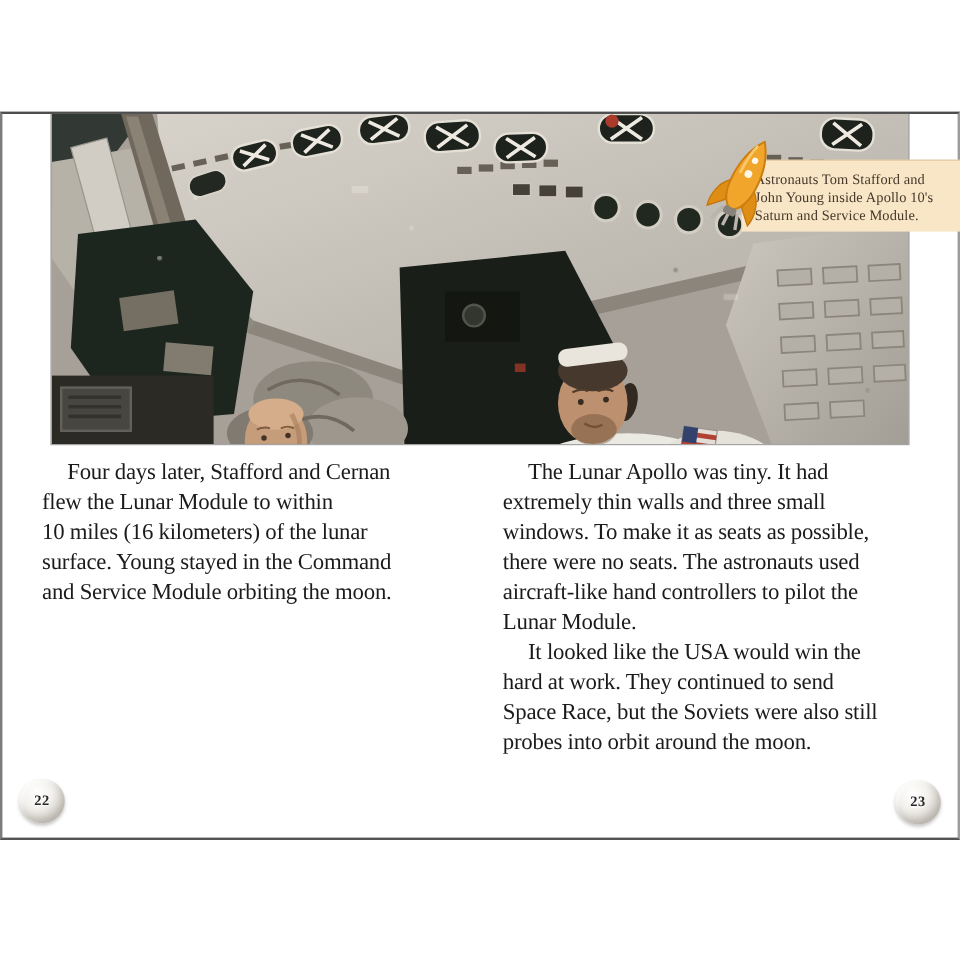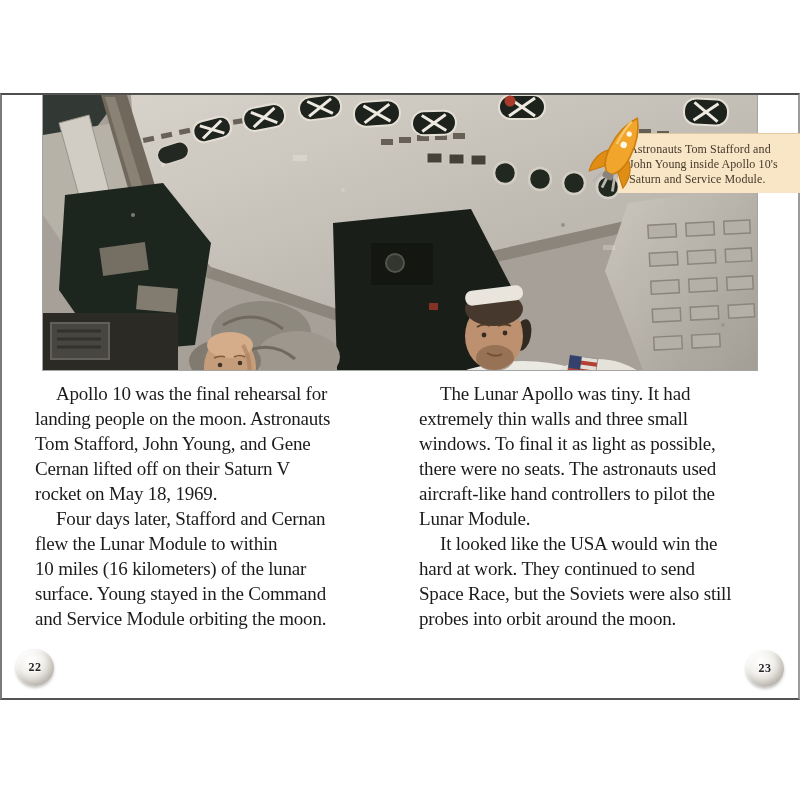--- a/index.html
+++ b/index.html
@@ -245,39 +245,32 @@
       <rect x="15" y="56" width="10" height="6" rx="2" fill="#8a8379"></rect>
       <circle cx="20" cy="17" r="2.4" fill="#fff7e8"></circle>
       <circle cx="20" cy="28" r="2.9" fill="#fff7e8"></circle>
       <path d="M17,6 C15,12 14,20 14,30" stroke="#f8c96c" stroke-width="2" fill="none"></path>
     </svg>
   </div>
 
   <div class="text-columns">
     <div class="col">
       <div>
-        <div class="tline indent">Apollo 10 was the final rehearsal for</div>
-        <div class="tline">landing people on the moon. Astronauts</div>
-        <div class="tline">Tom Stafford, John Young, and Gene</div>
-        <div class="tline">Cernan lifted off on their Saturn V</div>
-        <div class="tline">rocket on May 18, 1969.</div>
-      </div>
-      <div>
         <div class="tline indent">Four days later, Stafford and Cernan</div>
         <div class="tline">flew the Lunar Module to within</div>
         <div class="tline">10 miles (16 kilometers) of the lunar</div>
         <div class="tline">surface. Young stayed in the Command</div>
         <div class="tline">and Service Module orbiting the moon.</div>
       </div>
     </div>
     <div class="col">
       <div>
         <div class="tline indent">The Lunar Apollo was tiny. It had</div>
         <div class="tline">extremely thin walls and three small</div>
-        <div class="tline">windows. To final it as light as possible,</div>
+        <div class="tline">windows. To make it as seats as possible,</div>
         <div class="tline">there were no seats. The astronauts used</div>
         <div class="tline">aircraft-like hand controllers to pilot the</div>
         <div class="tline">Lunar Module.</div>
       </div>
       <div>
         <div class="tline indent">It looked like the USA would win the</div>
         <div class="tline">hard at work. They continued to send</div>
         <div class="tline">Space Race, but the Soviets were also still</div>
         <div class="tline">probes into orbit around the moon.</div>
       </div>

